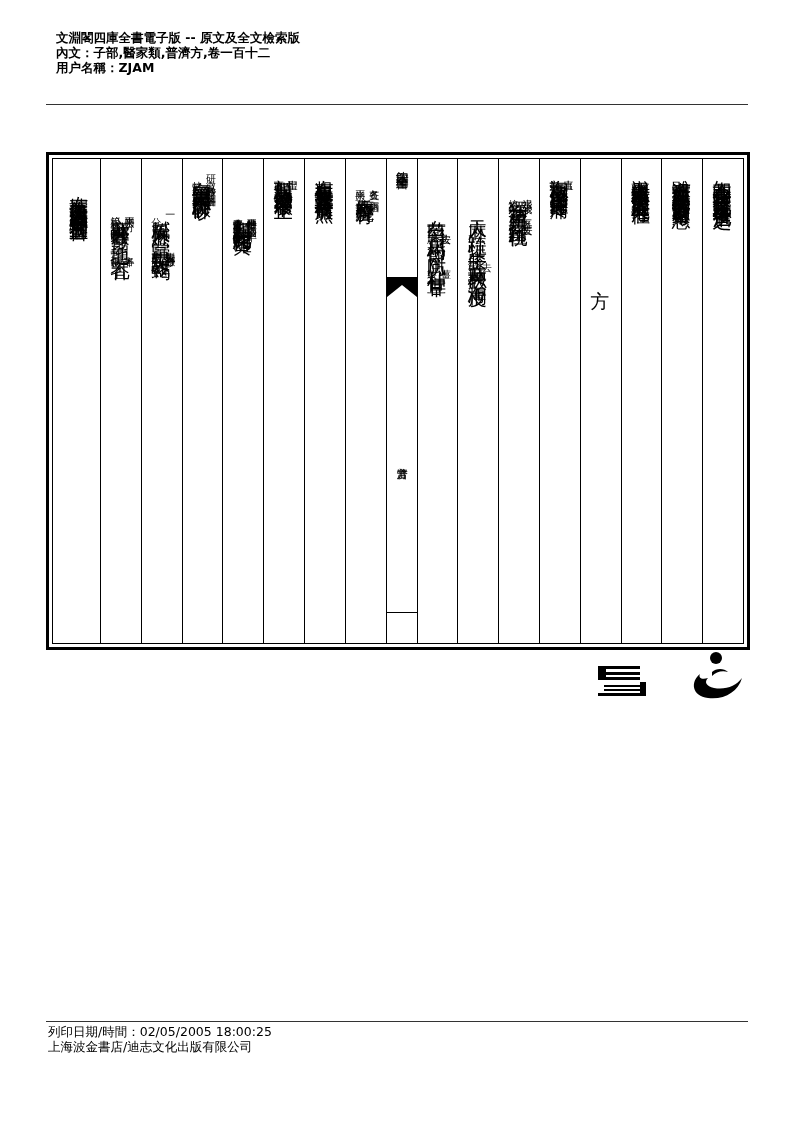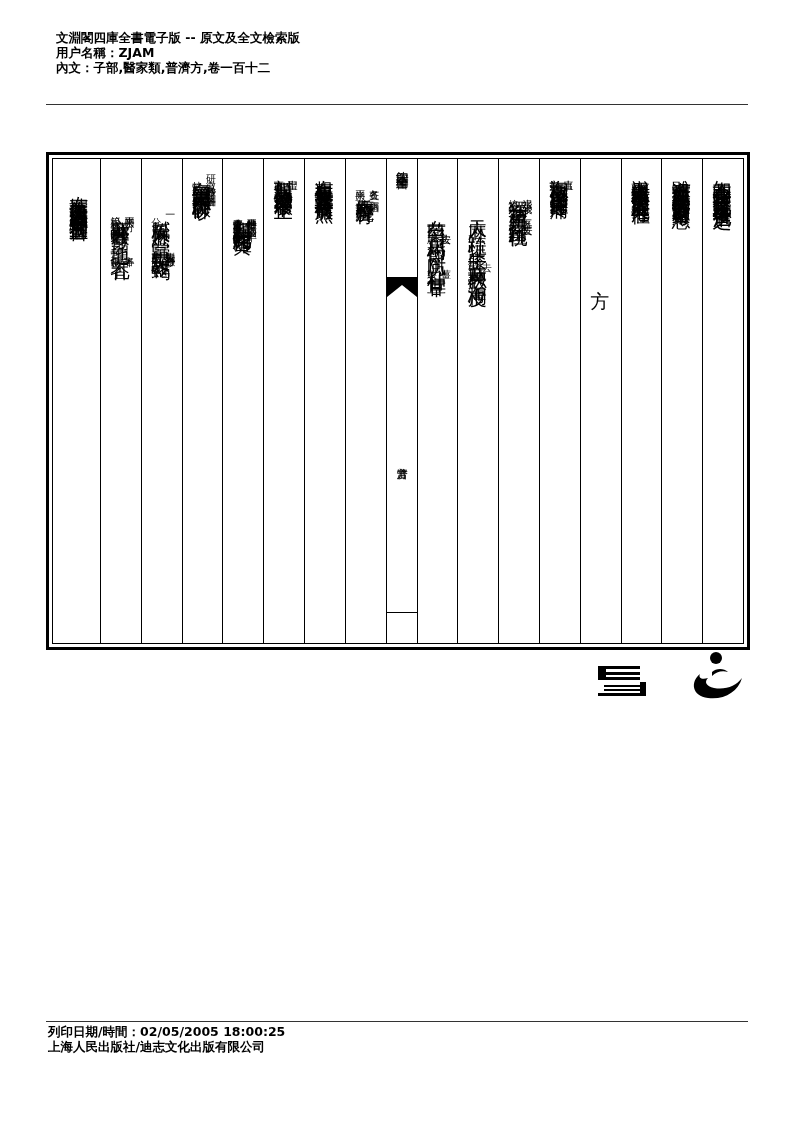--- a/index.html
+++ b/index.html
@@ -6,21 +6,21 @@
   body { width:793px; height:1122px; position:relative; overflow:hidden;
          font-family:"DejaVu Serif","Liberation Serif",serif; color:#000; }
   .hdr-left { position:absolute; left:48px; top:30px; font-family:"DejaVu Sans","Liberation Sans",sans-serif;
               font-weight:bold; font-size:12.5px; line-height:15px;margin-left:8px; }
   .hdr-right { position:absolute; left:537px; top:48px; font-family:"DejaVu Serif","Liberation Serif",serif;
                font-size:11.5px; line-height:22px; }
   .hdr-right .r1 { padding-left:10px; }
   .hr-top { position:absolute; left:46px; top:104px; width:702px; height:0; border-top:1.5px solid #333; }
   .hr-bot { position:absolute; left:46px; top:1021px; width:702px; height:0; border-top:1.5px solid #333; }
   .ftr { position:absolute; left:48px; top:1024px; font-family:"DejaVu Sans","Liberation Sans",sans-serif;
-         font-weight:bold; font-size:12.5px; line-height:15px; }
+         font-weight:normal; font-size:12.5px; line-height:15px; }
 
   .frame { position:absolute; left:46px; top:152px; width:704px; height:498px;
            border:3px solid #000; box-sizing:border-box; }
   .inner { position:absolute; left:3px; top:3px; right:3px; bottom:3px; border:1px solid #000; }
   .cols { position:absolute; left:0; top:0; bottom:0; right:0; display:flex; flex-direction:row-reverse; }
   .col { position:relative; border-left:1px solid #000; box-sizing:border-box;
          display:flex; flex-direction:column; align-items:center; }
   .col:last-child { border-left:none; }
   .col.w { width:40.8px; }
   .col.spine { width:31px; }
@@ -39,22 +39,22 @@
   .spine-mid .vt { font-size:11px; line-height:13px; margin:0; letter-spacing:0; }
   .spine-bot { position:absolute; left:0; right:0; bottom:0; height:30px; border-top:1px solid #000; }
 
   .logo { position:absolute; top:655px; }
 </style>
 </head>
 <body>
 
 <div class="hdr-left">
   <div>文淵閣四庫全書電子版 -- 原文及全文檢索版</div>
+  <div>內文：子部,醫家類,普濟方,卷一百十二</div>
   <div>用户名稱：ZJAM</div>
-  <div>內文：子部,醫家類,普濟方,卷一百十二</div>
 </div>
 <div class="hdr-right">
 </div>
 <div class="hr-top"></div>
 
 <div class="frame">
   <div class="inner">
     <div class="cols" id="cols">
         <div class="col w">
           <div class="seq" style="margin-top: 6px;">
@@ -315,14 +315,14 @@
 </svg>
 <svg class="logo" style="left:686px;top:652px" width="60" height="50" viewBox="0 0 60 50">
   <circle cx="30" cy="6" r="6" fill="#000"></circle>
   <path d="M14 22 C4 30 6 44 22 46 C38 48 52 40 56 26 C50 34 40 38 28 36 C20 34 18 30 22 26 C16 28 12 26 14 22 Z" fill="#000"></path>
   <path d="M26 20 C30 16 38 16 42 20 C36 18 30 20 26 24 Z" fill="#000"></path>
 </svg>
 
 <div class="hr-bot"></div>
 <div class="ftr">
   <div>列印日期/時間：02/05/2005 18:00:25</div>
-  <div>上海人民出版社/迪志文化出版有限公司</div>
+  <div>上海波金書店/迪志文化出版有限公司</div>
 </div>
 
 </body></html>

